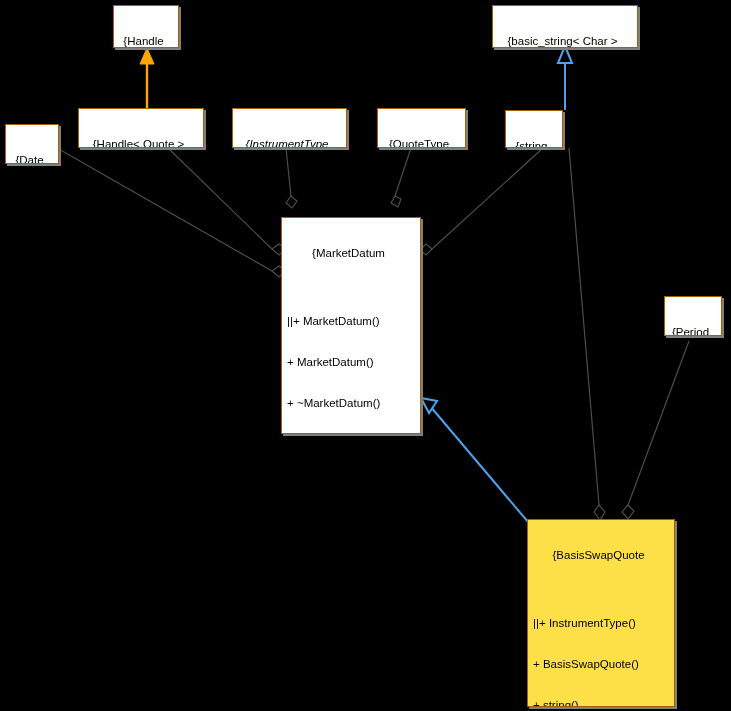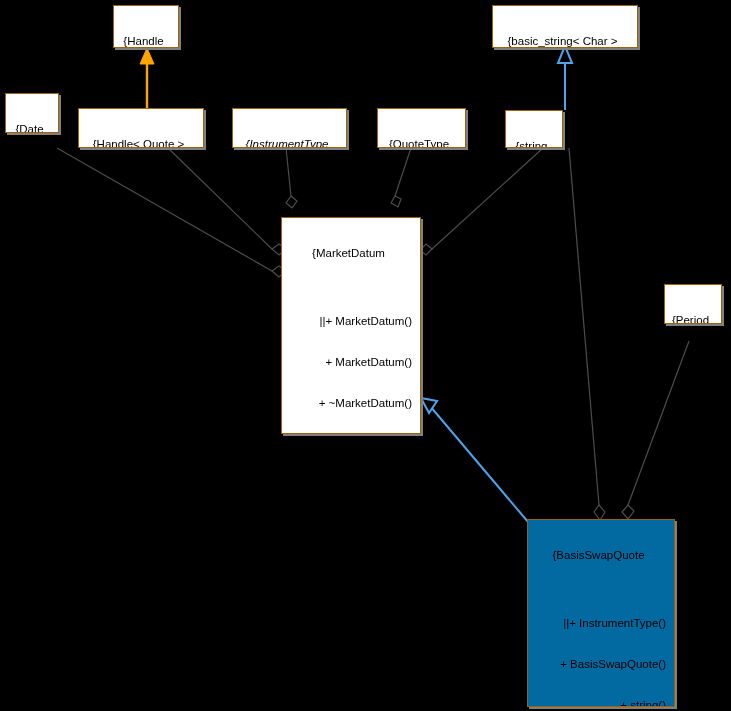--- a/index.html
+++ b/index.html
@@ -30,29 +30,29 @@
     box-shadow: 2px 2px 0 0 #808080;
     font-size: 11.5px;
     line-height: 13.6px;
     color: #000000;
     text-align: center;
     padding: 2px 8px 2px 3px;
     overflow: hidden;
     white-space: pre;
   }
   .uml-node.shaded {
-    background: #0369a1;
+    background: #fde047;
   }
   .node-title {
     display: block;
     text-align: center;
   }
   .node-members {
     display: block;
-    text-align: right;
+    text-align: left;
     padding-left: 2px;
   }
   .node-members .m {
     display: block;
   }
 </style>
 </head>
 <body>
 
 <div id="diagram-root">
@@ -113,21 +113,21 @@
   <div class="uml-node" style="left:113px; top:5px; width:66px; height:43px;">
     <span class="node-title">{Handle</span>
     
   </div>
 
   <div class="uml-node" style="left:492px; top:5px; width:146px; height:43px;">
     <span class="node-title">{basic_string&lt; Char &gt;</span>
     
   </div>
 
-  <div class="uml-node" style="left:5px; top:93px; width:54px; height:40px;">
+  <div class="uml-node" style="left:5px; top:124px; width:54px; height:40px;">
     <span class="node-title">{Date</span>
     
   </div>
 
   <div class="uml-node" style="left:78px; top:108px; width:126px; height:40px;">
     <span class="node-title">{Handle&lt; Quote &gt;</span>
     
   </div>
 
   <div class="uml-node" style="left:232px; top:108px; width:115px; height:40px;font-style:italic;">
@@ -138,21 +138,21 @@
   <div class="uml-node" style="left:377px; top:108px; width:89px; height:40px;">
     <span class="node-title">{QuoteType</span>
     
   </div>
 
   <div class="uml-node" style="left:505px; top:110px; width:58px; height:38px;">
     <span class="node-title">{string</span>
     
   </div>
 
-  <div class="uml-node" style="left:664px; top:284px; width:58px; height:40px;">
+  <div class="uml-node" style="left:664px; top:296px; width:58px; height:40px;">
     <span class="node-title">{Period</span>
     
   </div>
 
   <div class="uml-node" style="left:281px; top:217px; width:140px; height:217px;">
     <span class="node-title">{MarketDatum</span>
     <span class="node-members">
       <span class="m">||+ MarketDatum()</span>
       <span class="m">+ MarketDatum()</span>
       <span class="m">+ ~MarketDatum()</span>

